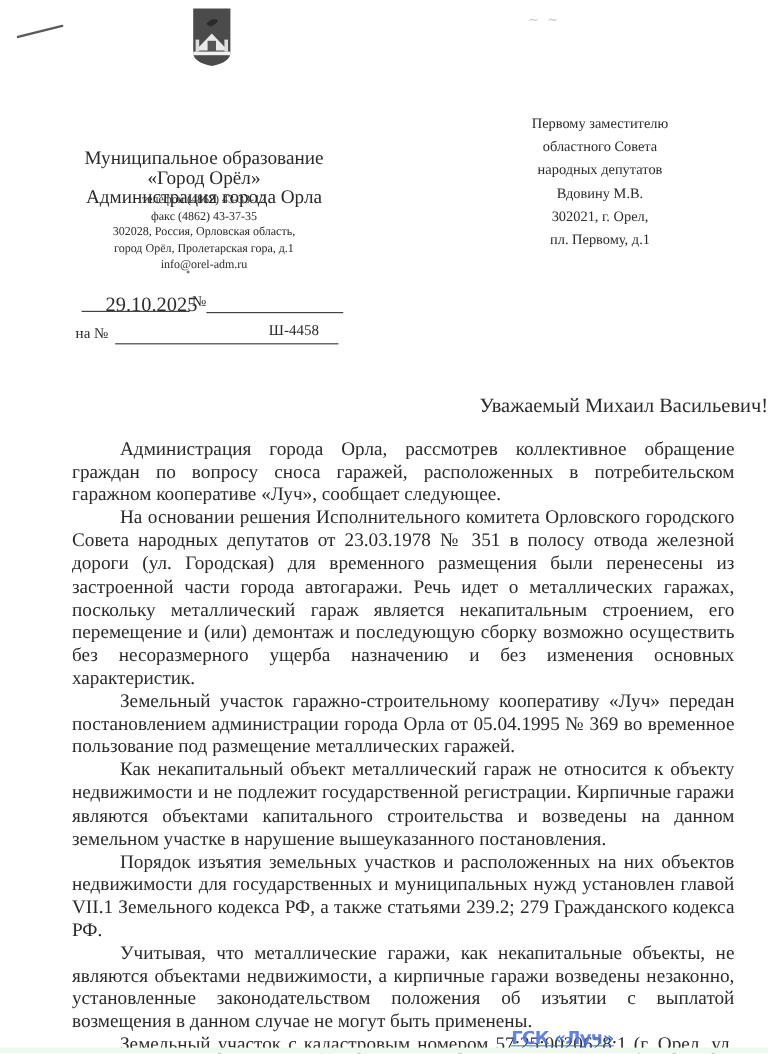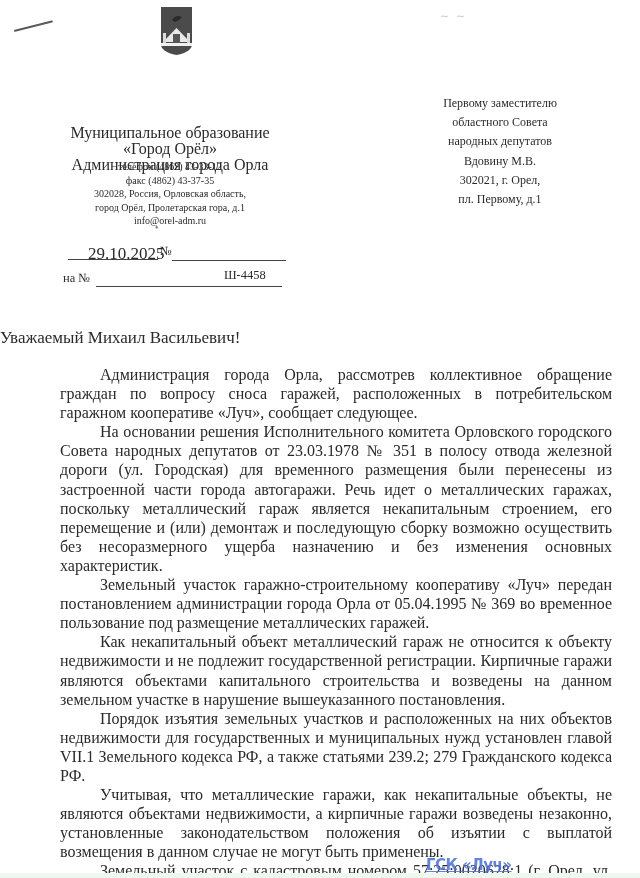--- a/index.html
+++ b/index.html
@@ -16,21 +16,21 @@
   .org-contacts { top: 160px; font-size: 10px; line-height: 13.5px; }
   .dot { left: 155px; top: 222px; font-size: 10px; color: #777; }
   .date-line { left: 68px; top: 259px; width: 90px; height: 1px; background: #444; }
   .date-val { left: 88px; top: 244px; font-size: 17px; }
   .no-sign { left: 160px; top: 244px; font-size: 12.5px; }
   .num-line { left: 172px; top: 260px; width: 114px; height: 1px; background: #444; }
   .num-val { left: 224px; top: 244px; font-size: 12.5px; margin-top: 24px; }
   .ref-label { left: 63px; top: 271px; font-size: 12.5px; }
   .ref-line { left: 96px; top: 286px; width: 186px; height: 1px; background: #444; }
   .addressee { left: 395px; top: 94px; width: 210px; text-align: center; font-size: 12px; line-height: 19.2px; }
-  .greeting { left: 0; width: 640px; top: 328px; text-align: left; font-size: 17px; }
+  .greeting { left: 0; width: 640px; top: 328px; text-align: right; font-size: 17px; }
   .body-text { left: 60px; top: 365px; width: 552px; font-size: 16px; line-height: 19.1px; text-align: justify; }
   .body-text p { margin: 0; text-indent: 40px; }
   .watermark { left: 426px; top: 856px; font-size: 15px; color: #4a6fd6; opacity: 0.85;
                font-family: "DejaVu Sans", sans-serif; font-weight: bold; letter-spacing: -0.5px; text-decoration: underline; }
   .bottom-strip { left: 0; top: 873px; width: 640px; height: 5px; background: #eef8ee; }
 </style>
 </head>
 <body>
 
 <div class="abs pen-mark"></div>

